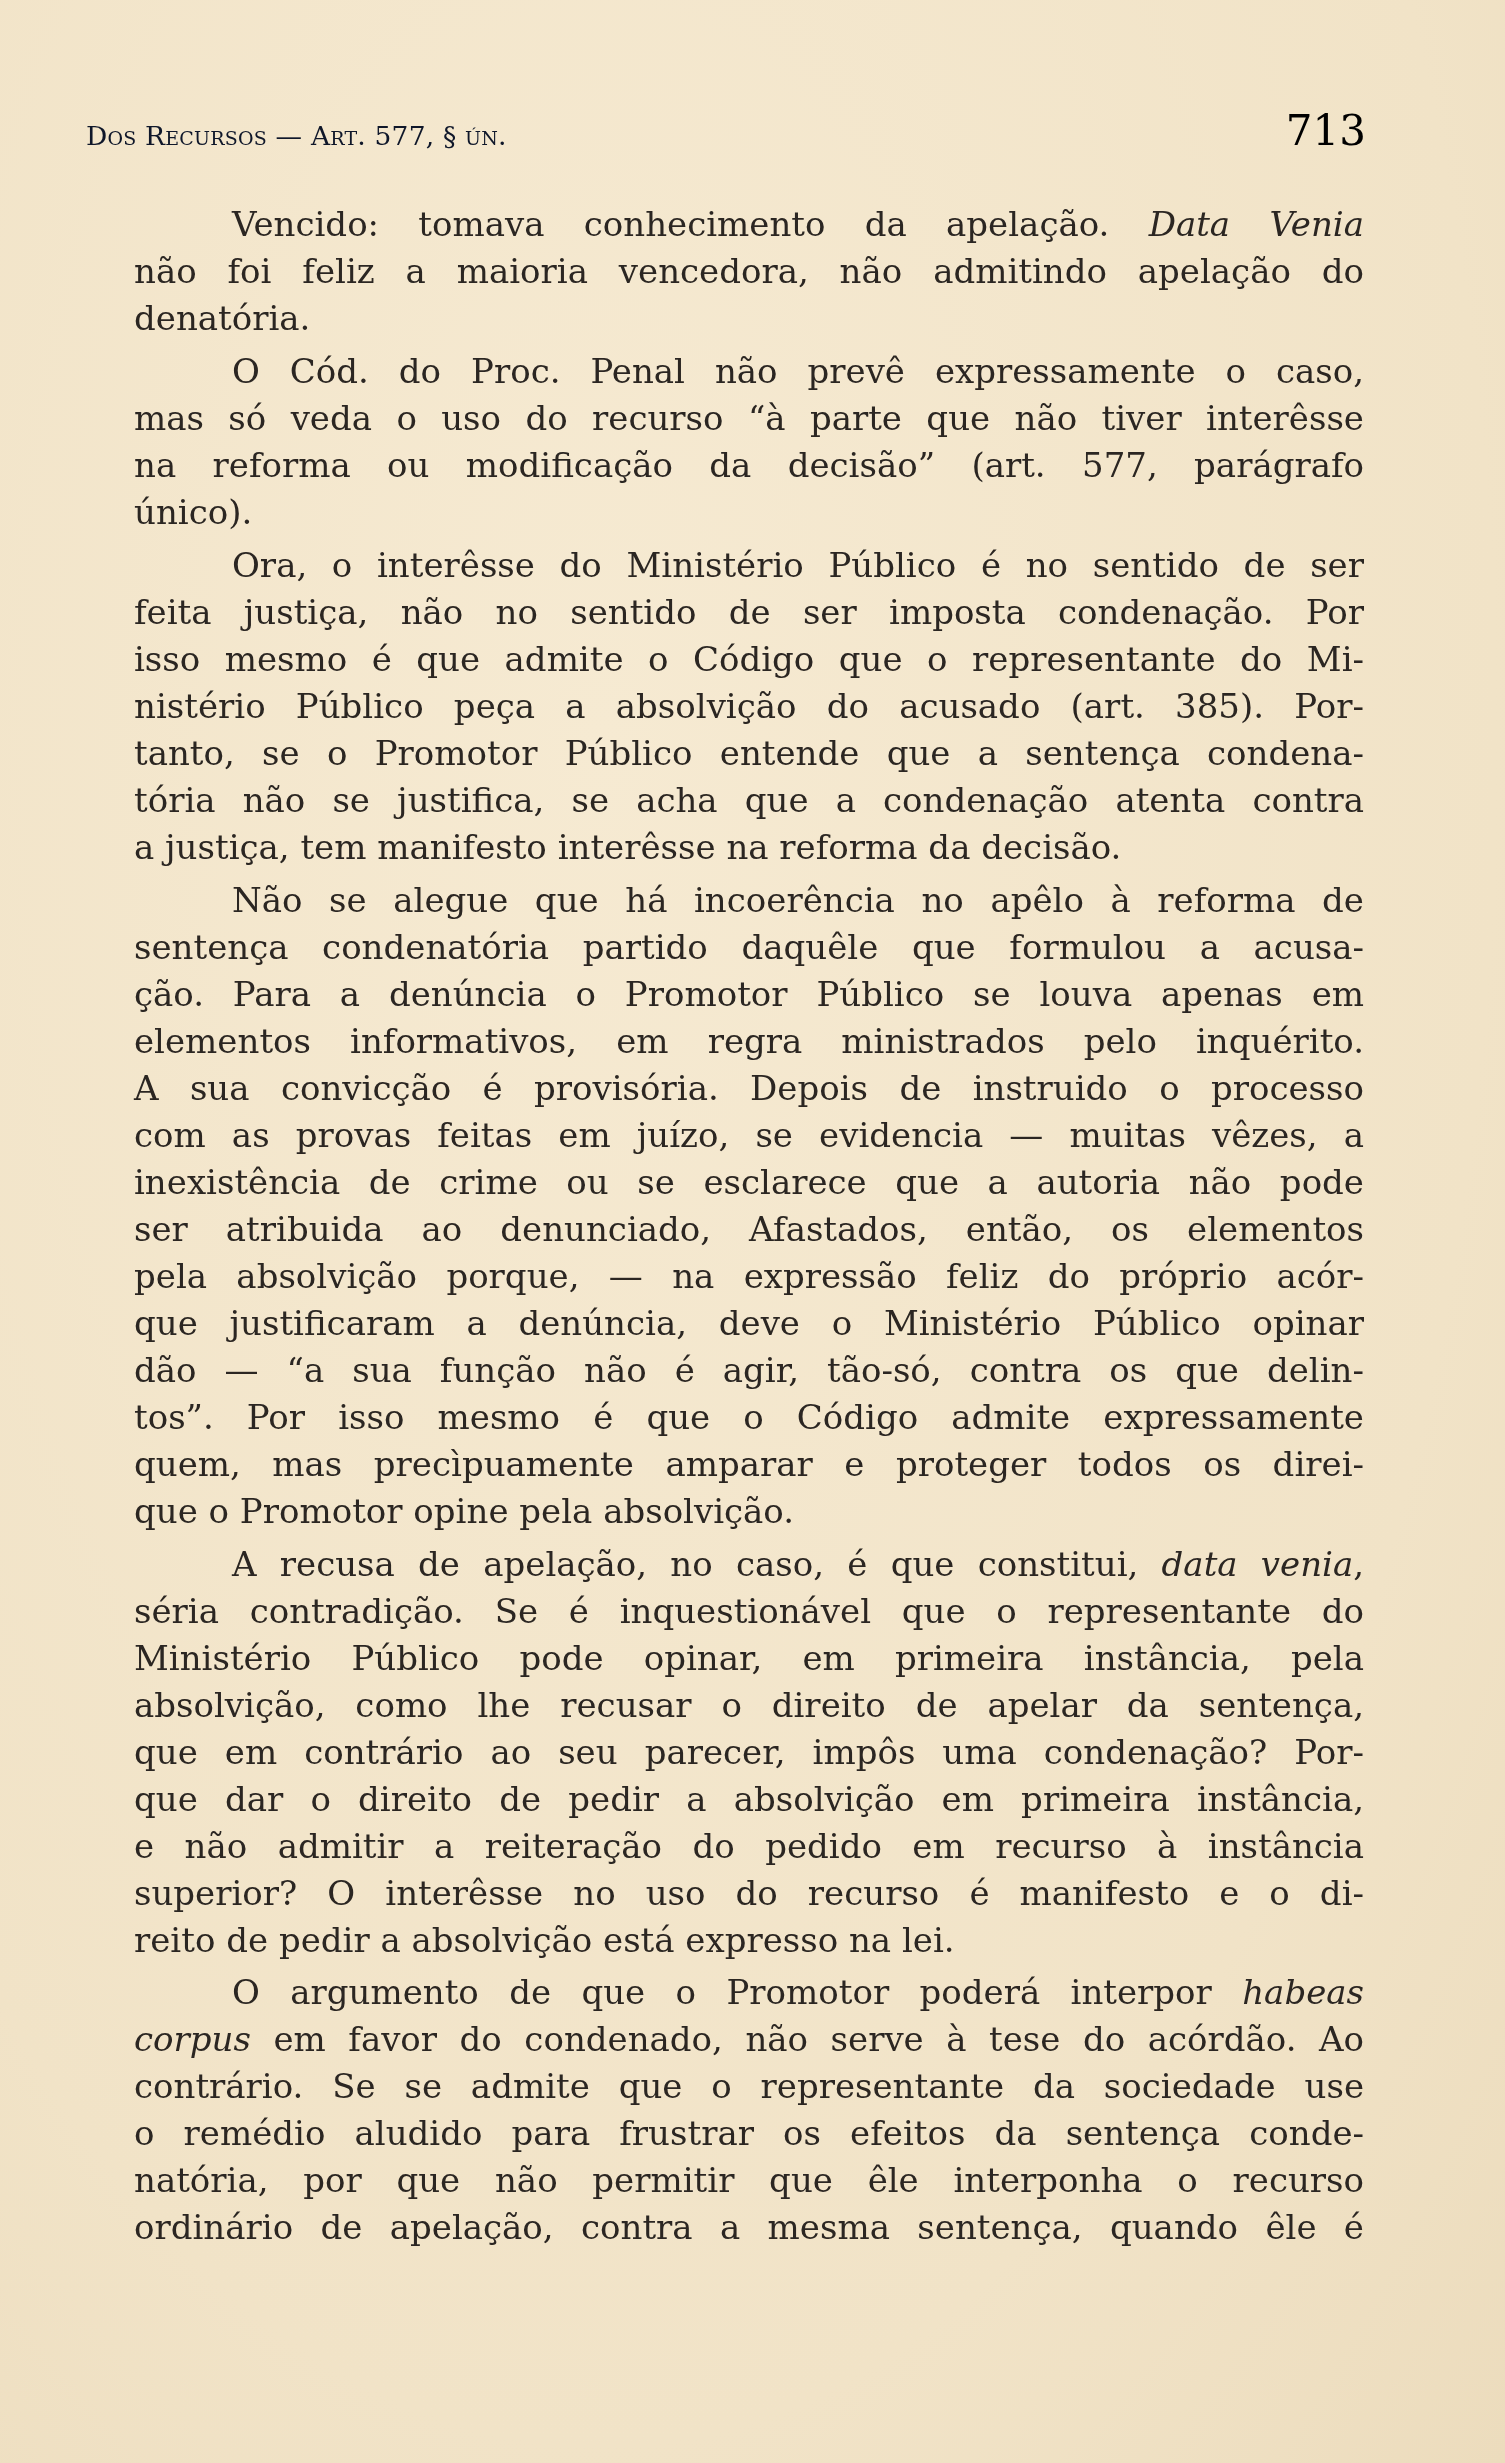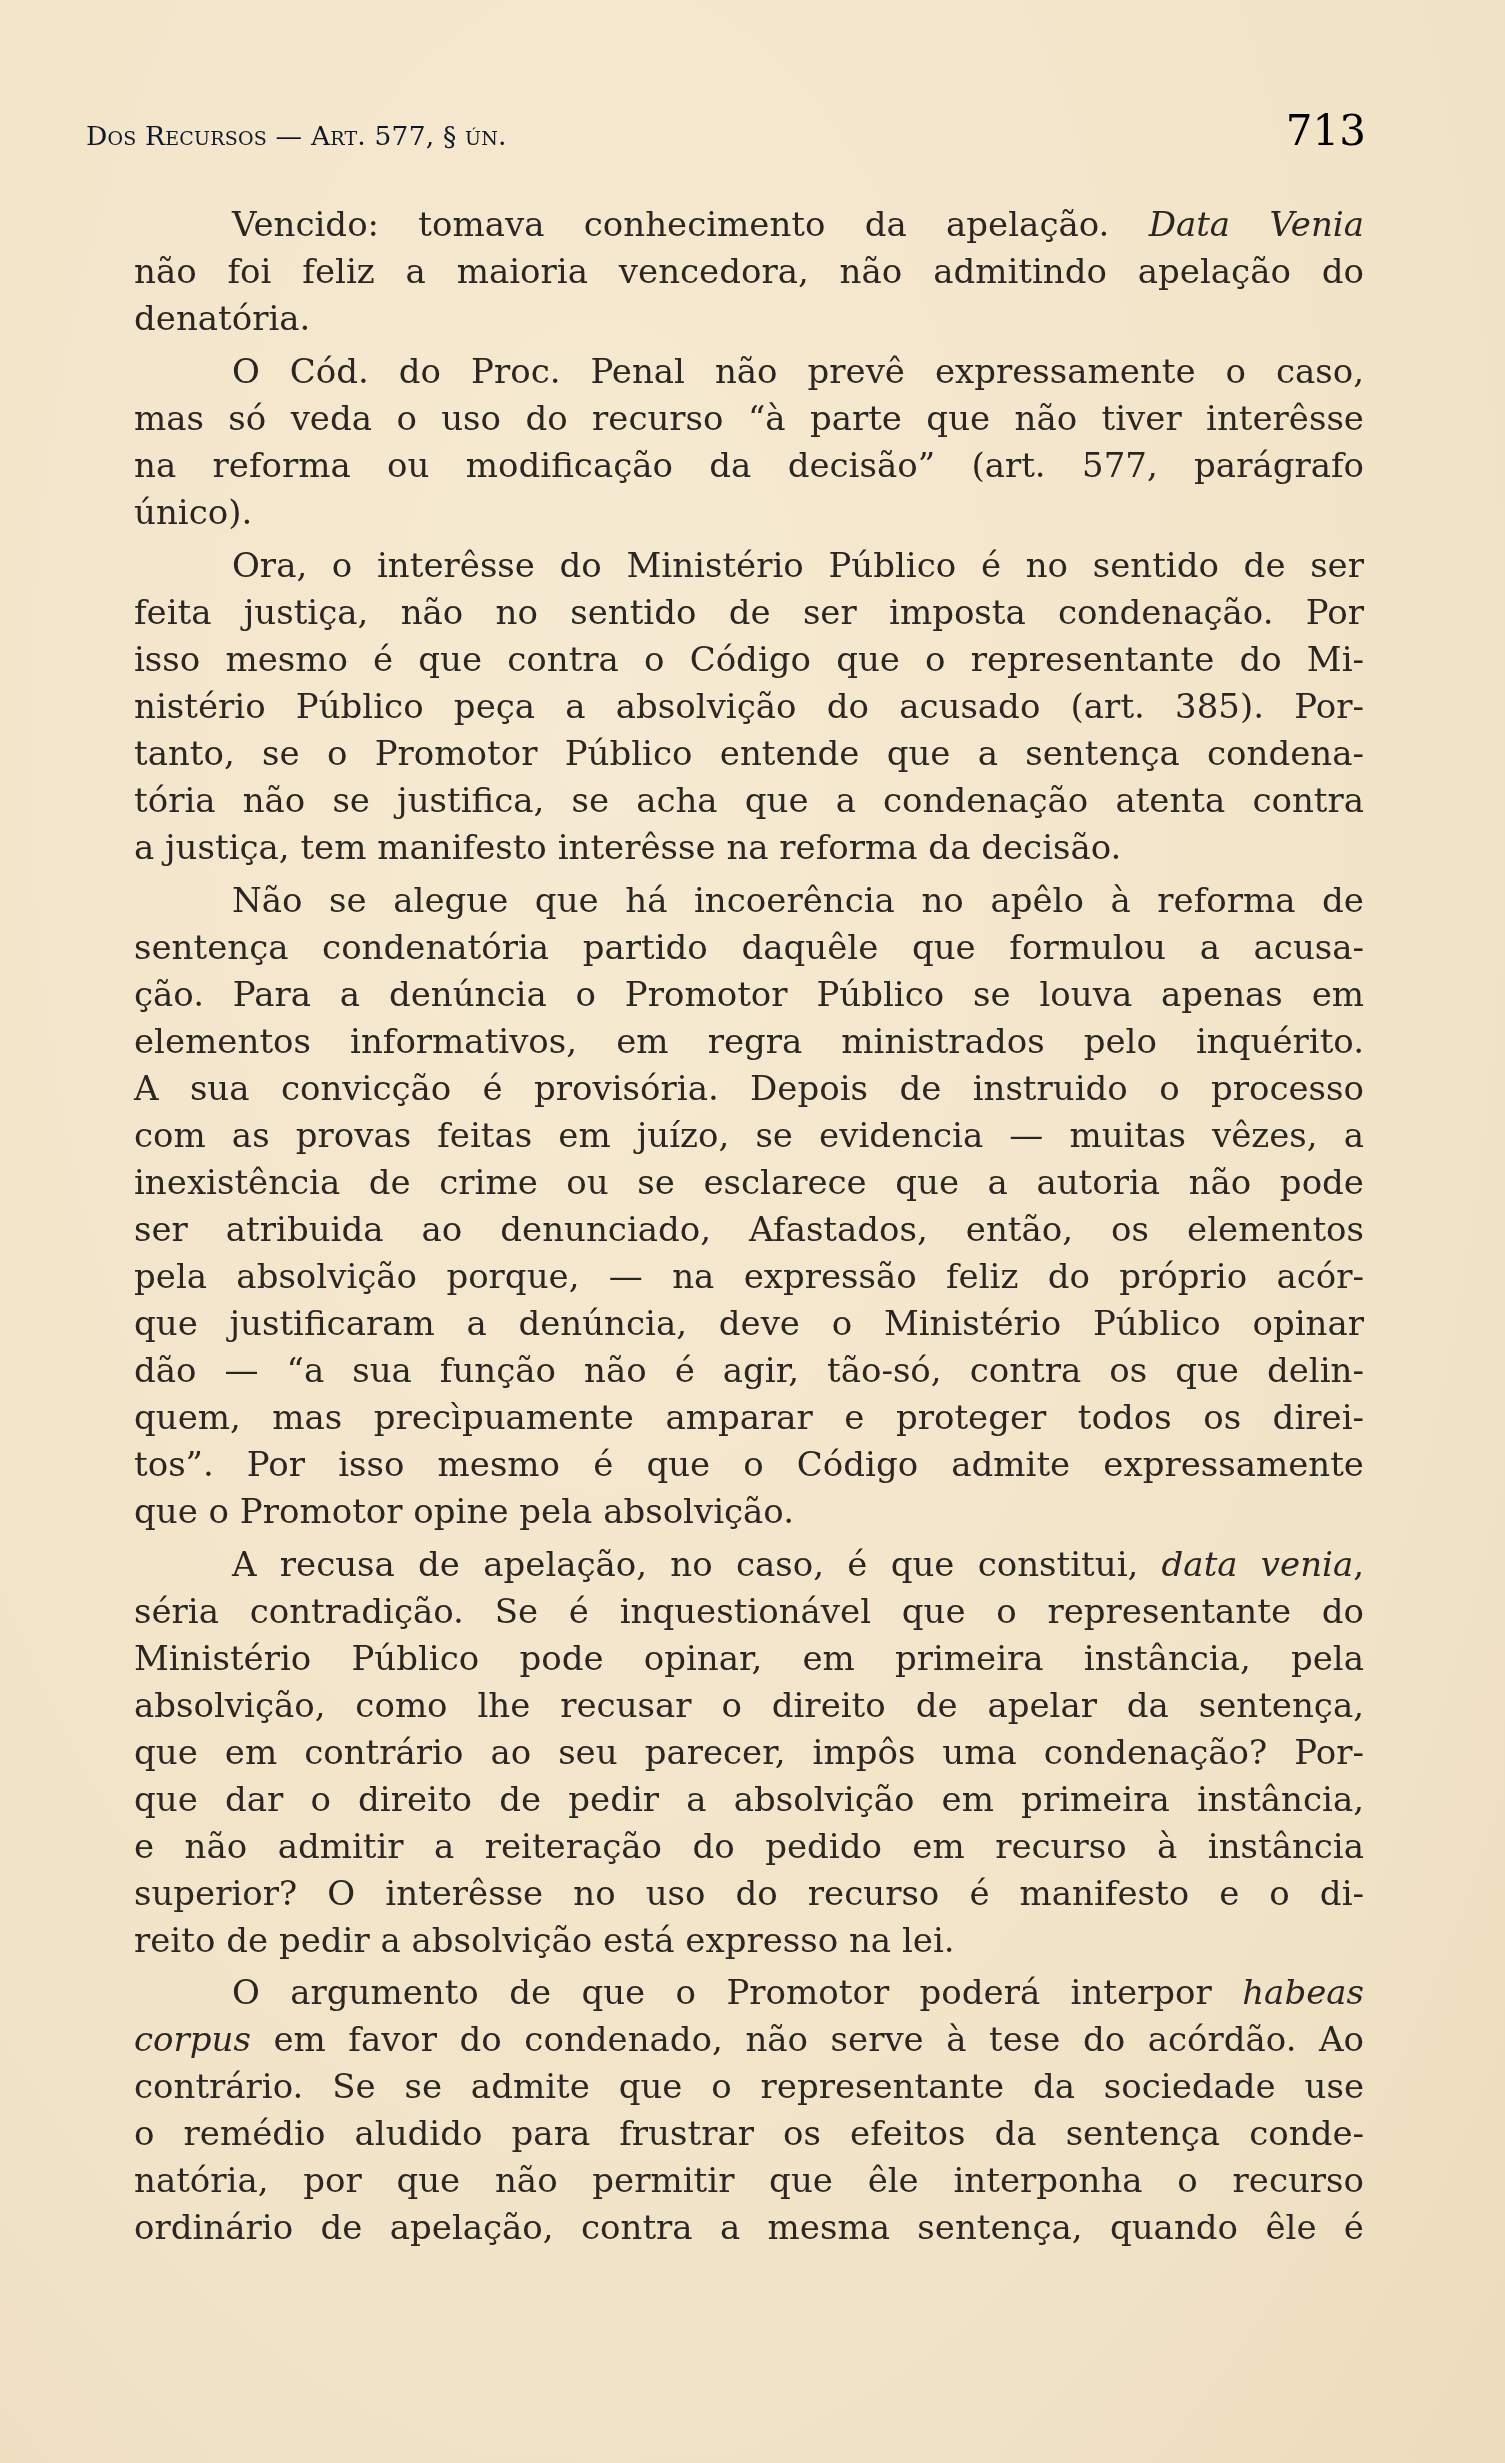--- a/index.html
+++ b/index.html
@@ -51,40 +51,40 @@
     </div>
     <div class="para">
       <span class="line first"><span class="t">O Cód. do Proc. Penal não prevê expressamente o caso,</span></span>
       <span class="line"><span class="t">mas só veda o uso do recurso “à parte que não tiver interêsse</span></span>
       <span class="line"><span class="t">na reforma ou modificação da decisão” (art. 577, parágrafo</span></span>
       <span class="line last"><span class="t">único).</span></span>
     </div>
     <div class="para">
       <span class="line first"><span class="t">Ora, o interêsse do Ministério Público é no sentido de ser</span></span>
       <span class="line"><span class="t">feita justiça, não no sentido de ser imposta condenação. Por</span></span>
-      <span class="line"><span class="t">isso mesmo é que contra o Código que o representante do Mi-</span></span>
+      <span class="line"><span class="t">isso mesmo é que admite o Código que o representante do Mi-</span></span>
       <span class="line"><span class="t">nistério Público peça a absolvição do acusado (art. 385). Por-</span></span>
       <span class="line"><span class="t">tanto, se o Promotor Público entende que a sentença condena-</span></span>
       <span class="line"><span class="t">tória não se justifica, se acha que a condenação atenta contra</span></span>
       <span class="line last"><span class="t">a justiça, tem manifesto interêsse na reforma da decisão.</span></span>
     </div>
     <div class="para">
       <span class="line first"><span class="t">Não se alegue que há incoerência no apêlo à reforma de</span></span>
       <span class="line"><span class="t">sentença condenatória partido daquêle que formulou a acusa-</span></span>
       <span class="line"><span class="t">ção. Para a denúncia o Promotor Público se louva apenas em</span></span>
       <span class="line"><span class="t">elementos informativos, em regra ministrados pelo inquérito.</span></span>
       <span class="line"><span class="t">A sua convicção é provisória. Depois de instruido o processo</span></span>
       <span class="line"><span class="t">com as provas feitas em juízo, se evidencia — muitas vêzes, a</span></span>
       <span class="line"><span class="t">inexistência de crime ou se esclarece que a autoria não pode</span></span>
       <span class="line"><span class="t">ser atribuida ao denunciado, Afastados, então, os elementos</span></span>
       <span class="line"><span class="t">pela absolvição porque, — na expressão feliz do próprio acór-</span></span>
       <span class="line"><span class="t">que justificaram a denúncia, deve o Ministério Público opinar</span></span>
       <span class="line"><span class="t">dão — “a sua função não é agir, tão-só, contra os que delin-</span></span>
+      <span class="line"><span class="t">tos”. Por isso mesmo é que o Código admite expressamente</span></span>
       <span class="line"><span class="t">quem, mas precìpuamente amparar e proteger todos os direi-</span></span>
-      <span class="line"><span class="t">tos”. Por isso mesmo é que o Código admite expressamente</span></span>
       <span class="line last"><span class="t">que o Promotor opine pela absolvição.</span></span>
     </div>
     <div class="para">
       <span class="line first"><span class="t">A recusa de apelação, no caso, é que constitui, </span><i class="t">data venia</i><span class="t">,</span></span>
       <span class="line"><span class="t">séria contradição. Se é inquestionável que o representante do</span></span>
       <span class="line"><span class="t">Ministério Público pode opinar, em primeira instância, pela</span></span>
       <span class="line"><span class="t">absolvição, como lhe recusar o direito de apelar da sentença,</span></span>
       <span class="line"><span class="t">que em contrário ao seu parecer, impôs uma condenação? Por-</span></span>
       <span class="line"><span class="t">que dar o direito de pedir a absolvição em primeira instância,</span></span>
       <span class="line"><span class="t">e não admitir a reiteração do pedido em recurso à instância</span></span>

